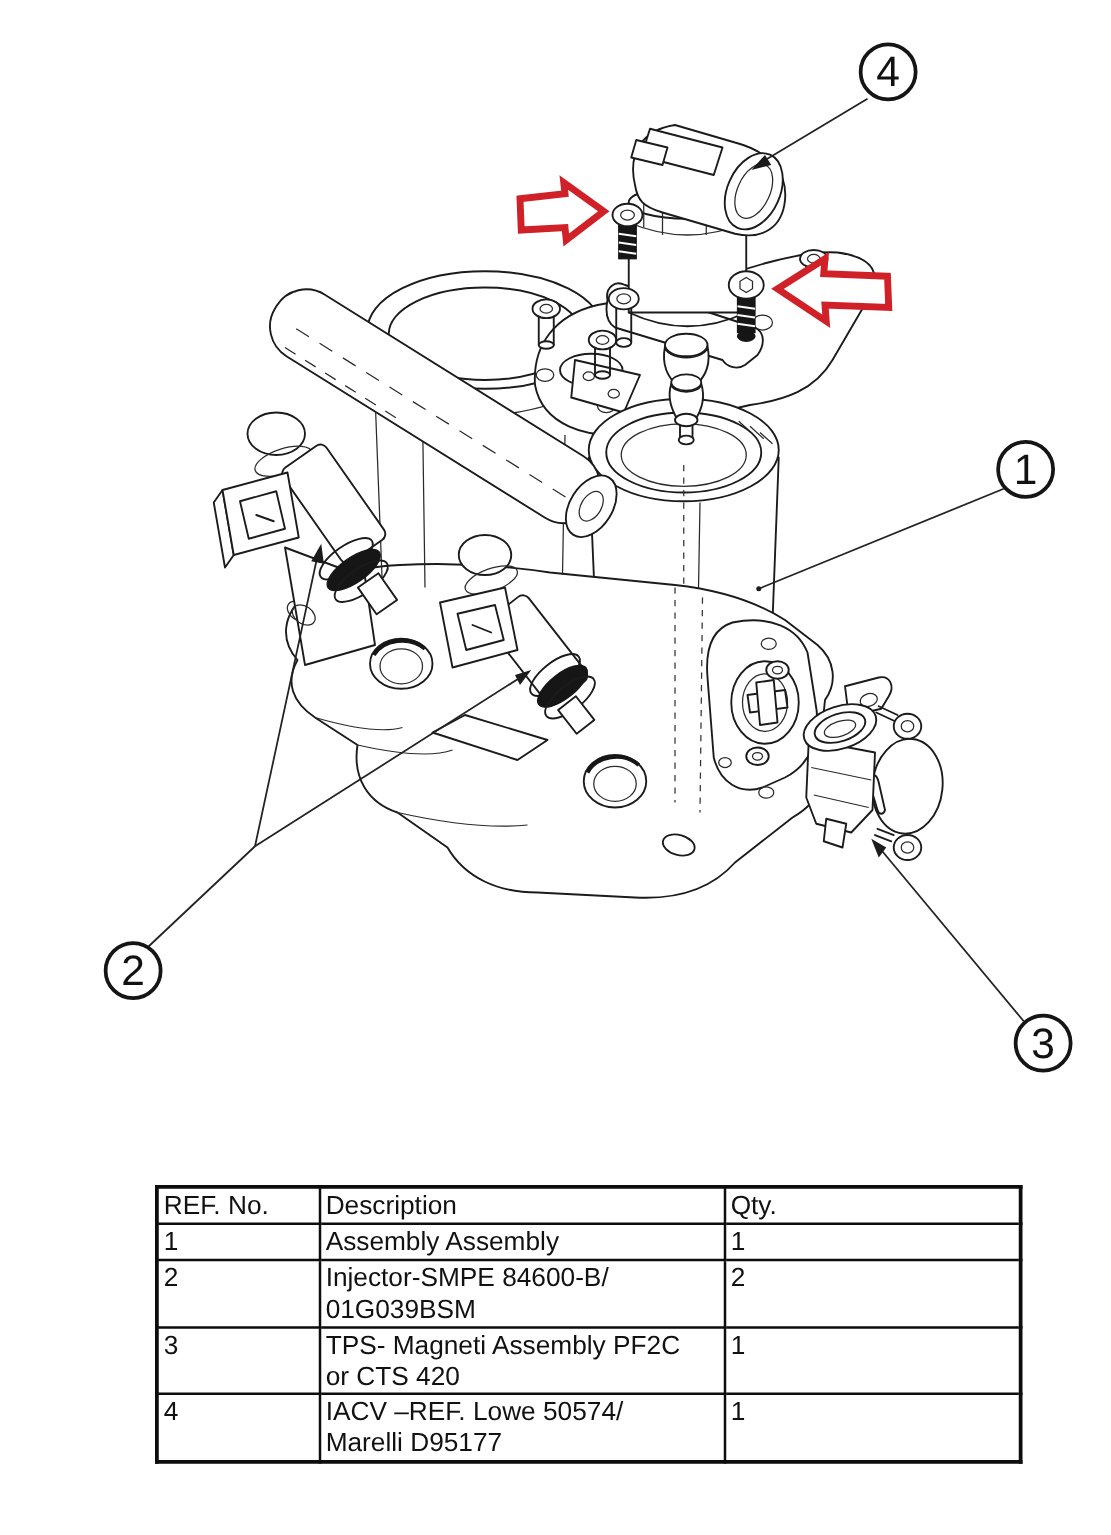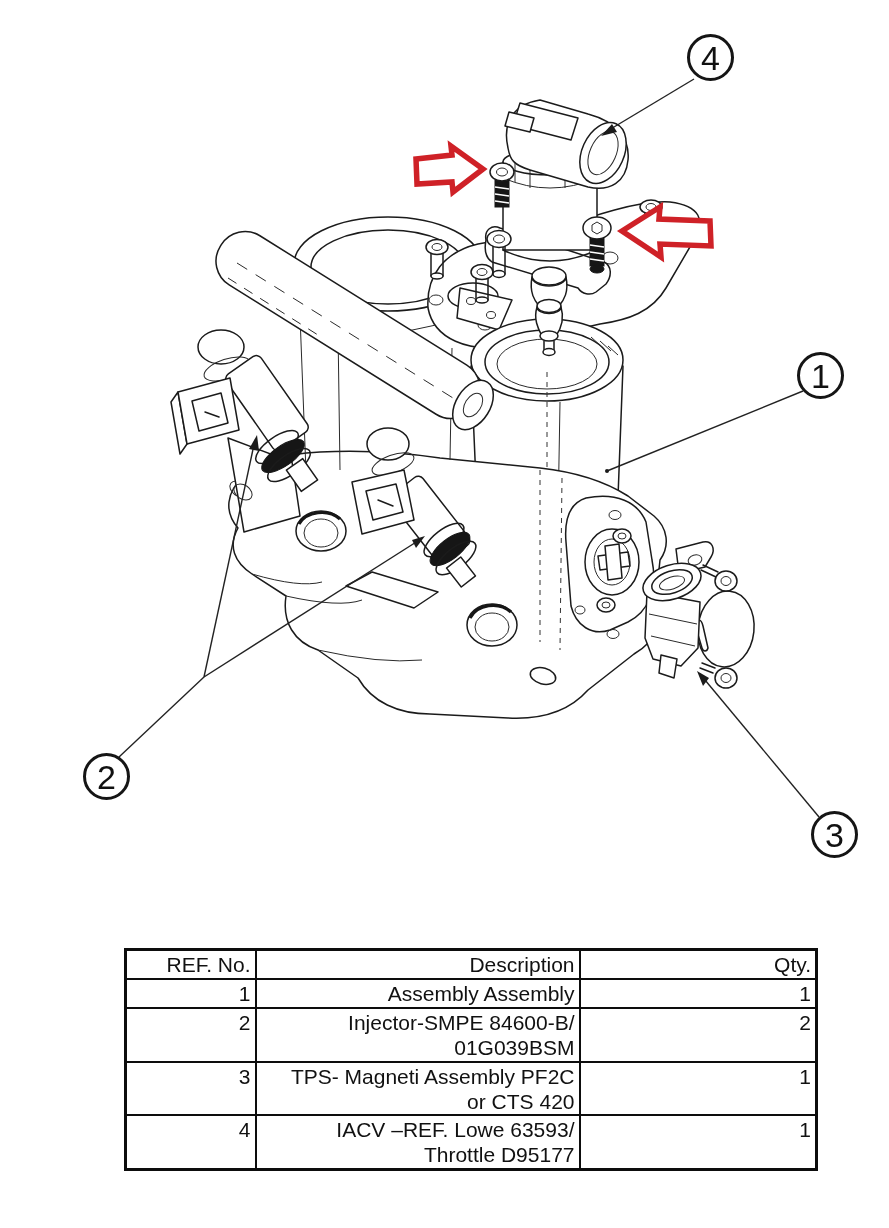--- a/index.html
+++ b/index.html
@@ -19,21 +19,21 @@
   .lhead{fill:#1b1b1b;stroke:none;}
   .redarrow{stroke:#cf2127;stroke-width:5.5;fill:#ffffff;stroke-linejoin:miter;}
 
   .callout{position:absolute;width:47px;height:47px;border:3px solid #151515;border-radius:50%;
     background:#fff;display:flex;align-items:center;justify-content:center;box-sizing:border-box;
     font-size:34px;line-height:1;color:#111;}
 
   table.parts{position:absolute;left:124px;top:948px;width:691px;border-collapse:collapse;
     border:3px solid #0d0d0d;table-layout:fixed;background:#fff;}
   table.parts th,table.parts td{border:2px solid #0d0d0d;font-weight:400;font-size:21px;
-    line-height:25px;text-align:right;vertical-align:top;padding:1px 4px 0 4px;overflow:hidden;}
+    line-height:25px;text-align:left;vertical-align:top;padding:1px 4px 0 4px;overflow:hidden;}
   tr.hrow{height:29px;}
   tr.r-single{height:29px;}
   tr.r-tall1{height:54px;}
   tr.r-tall2{height:52px;}
   tr.r-tall3{height:55px;}
   .dline{display:block;}
 </style>
 </head>
 <body>
 
@@ -307,21 +307,21 @@
         <td>3</td>
         <td>
           <span class="dline">TPS- Magneti Assembly PF2C</span>
           <span class="dline">or CTS 420</span>
         </td>
         <td>1</td>
       </tr>
       <tr class="r-tall3">
         <td>4</td>
         <td>
-          <span class="dline">IACV –REF. Lowe 63593/</span>
-          <span class="dline">Throttle D95177</span>
+          <span class="dline">IACV –REF. Lowe 50574/</span>
+          <span class="dline">Marelli D95177</span>
         </td>
         <td>1</td>
       </tr>
     </tbody>
   </table>
 
 </div>
 
 </body></html>

